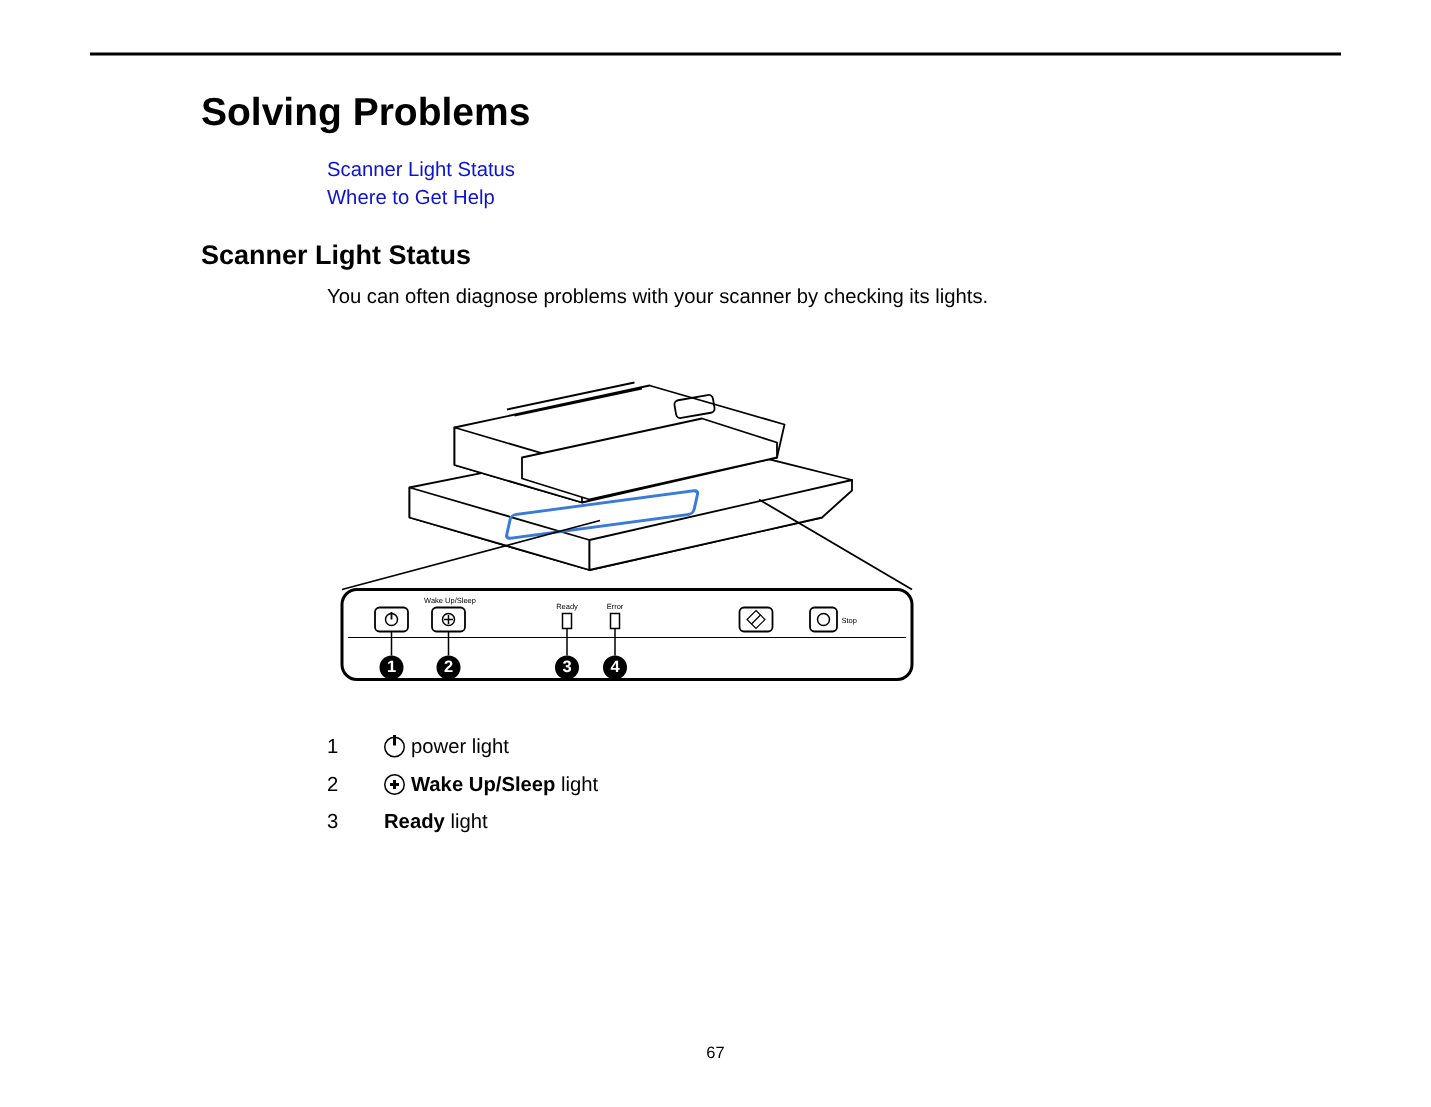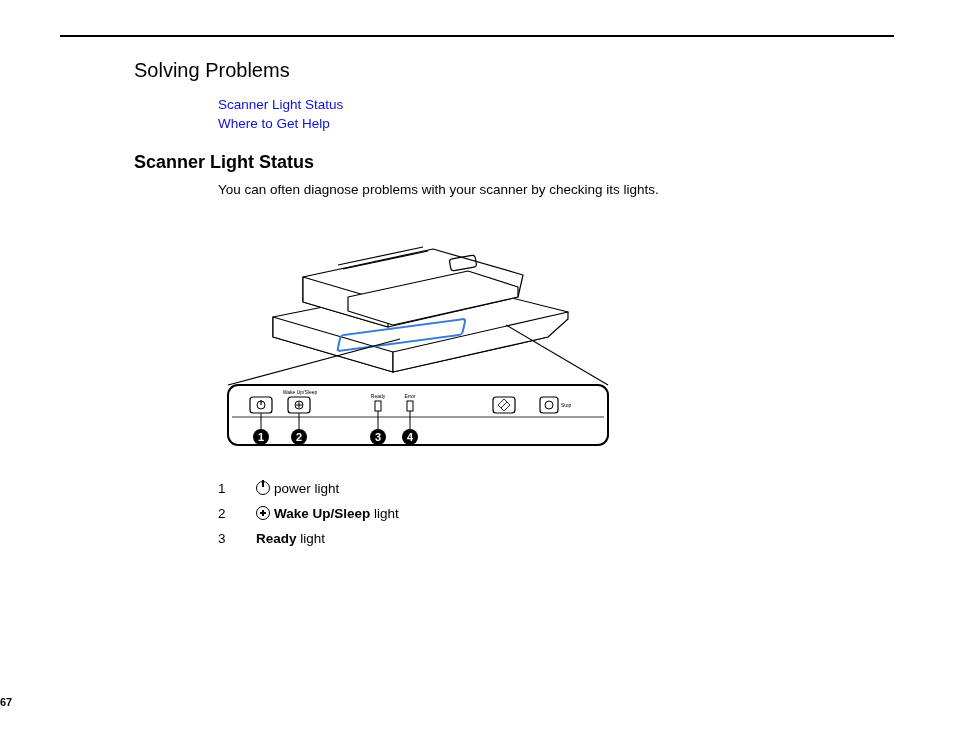--- a/index.html
+++ b/index.html
@@ -15,22 +15,22 @@
     height: 738px;
     position: relative;
     box-sizing: border-box;
     padding: 35px 60px 0 60px;
   }
   .rule {
     border-top: 2px solid #000;
     margin: 0 0 22px 0;
   }
   h1 {
-    font-size: 20px;
-    font-weight: normal;
+    font-size: 26px;
+    font-weight: bold;
     margin: 16px 0 14px 74px;
   }
   h2 {
     font-size: 18px;
     font-weight: bold;
     margin: 18px 0 8px 74px;
   }
   .body-text {
     font-size: 13.5px;
     margin: 0 0 6px 158px;
@@ -58,21 +58,21 @@
     display: flex;
     align-items: center;
     gap: 28px;
     margin-bottom: 10px;
   }
   .legend-num {
     width: 10px;
   }
   .legend-label {
     display: flex;
-    align-items: flex-start;
+    align-items: flex-end;
     gap: 4px;
   }
   .icon-circle {
     display: inline-block;
     width: 12px;
     height: 12px;
     border: 1.5px solid #000;
     border-radius: 50%;
     position: relative;
   }
@@ -94,22 +94,23 @@
     width: 6px; height: 1.5px; top: 5px; left: 3px;
   }
   .icon-wake::after {
     width: 1.5px; height: 6px; top: 3px; left: 5px;
   }
   .pagenum {
     position: absolute;
     bottom: 30px;
     left: 0;
     width: 100%;
+    text-align: center;
     font-size: 11px;
-    font-weight: bold;
+    font-weight: normal;
   }
   
   .diagram-panel {
     stroke: #000;
     fill: #fff;
   }
   .callout {
     fill: #000;
   }
   .callout-num {

